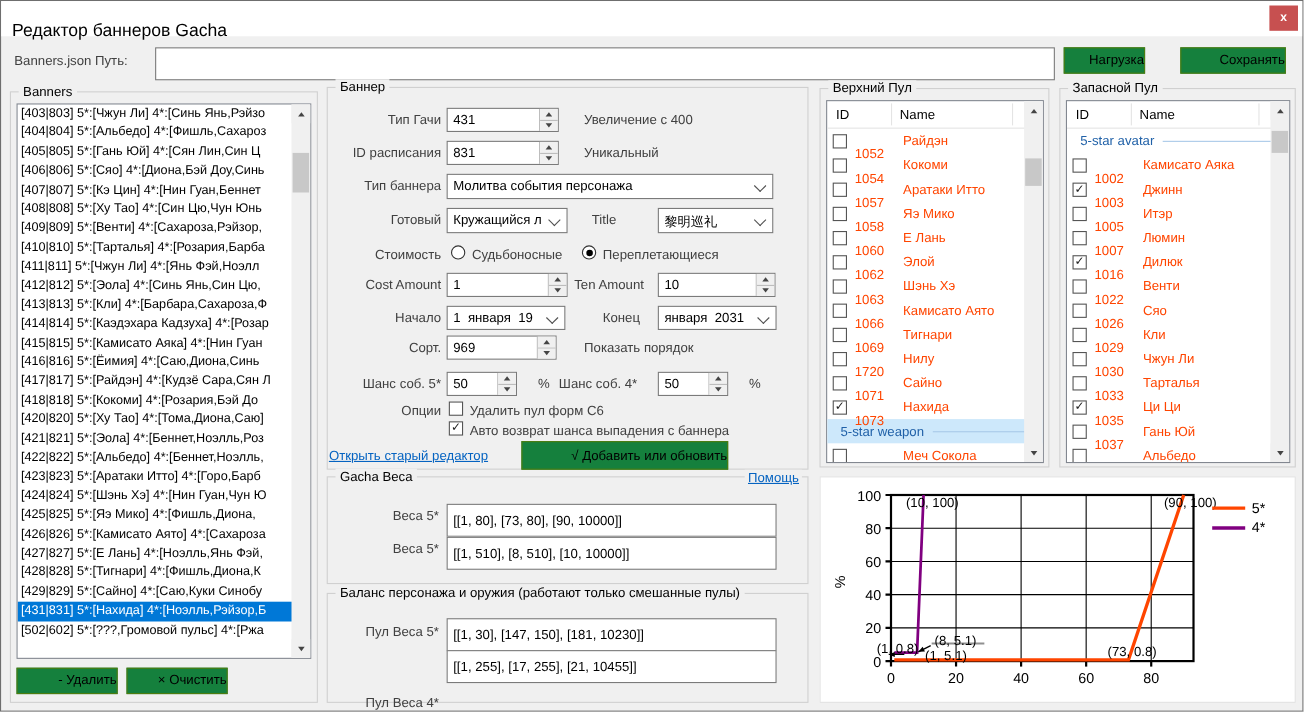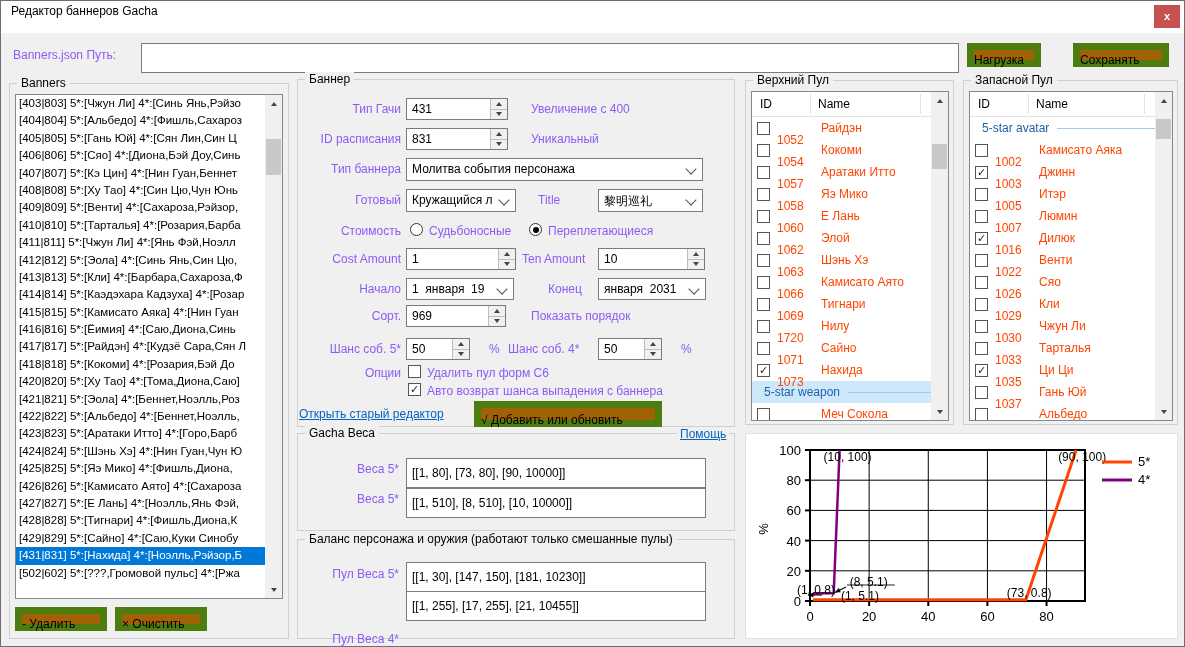--- a/index.html
+++ b/index.html
@@ -1,24 +1,24 @@
 <!DOCTYPE html>
 <html><head>
 <meta charset="utf-8">
 <style>
   html,body{margin:0;padding:0;background:#cfcfcf;}
   #app{position:relative;width:1185px;height:647px;background:#f0f0f0;border:1px solid #6e6e6e;
        font-family:"Liberation Sans",sans-serif;font-size:12px;color:#000;overflow:hidden;box-sizing:border-box;}
   .titlebar{position:absolute;left:0;top:0;width:100%;height:32px;background:#ffffff;}
-  .title-text{position:absolute;left:10px;top:3px;font-size:12px;color:#000;}
+  .title-text{position:absolute;left:10px;top:19px;font-size:16px;color:#000;}
   .close-btn{position:absolute;right:4px;top:4px;width:26px;height:23px;background:#c75050;color:#fff;
              font-size:11px;font-weight:bold;text-align:center;line-height:22px;cursor:default;}
-  .label{position:absolute;white-space:nowrap;font-size:12px;color:#8b5cf6;}
+  .label{position:absolute;white-space:nowrap;font-size:12px;color:#404040;}
   .label.r{text-align:right;}
-  .btn{position:absolute;background:#a16207;border:7px solid #4d7c0f;text-align:left;font-size:12px;
+  .btn{position:absolute;background:#15803d;border:1px solid #4d7c0f;text-align:right;font-size:12px;
        line-height:21px;cursor:default;box-sizing:border-box;}
   .tinput{position:absolute;background:#fff;border:1px solid #7a7a7a;font-size:12px;padding:14px 5px;
           font-family:"Liberation Sans",sans-serif;box-sizing:border-box;}
   .group{position:absolute;border:1px solid #d0d0d0;box-sizing:border-box;}
   .glabel{position:absolute;background:#f0f0f0;padding:0 4px;white-space:nowrap;font-size:12px;}
   .listbox{position:absolute;background:#fff;border:1px solid #828790;overflow:hidden;box-sizing:border-box;}
   .list-item{height:17.4px;line-height:17.4px;font-size:11.5px;white-space:nowrap;overflow:hidden;
              padding-left:3px;width:248px;}
   .list-item.selected{background:#0078d7;color:#fff;}
   .combo{position:absolute;background:#fff;border:1px solid #7a7a7a;box-sizing:border-box;}

